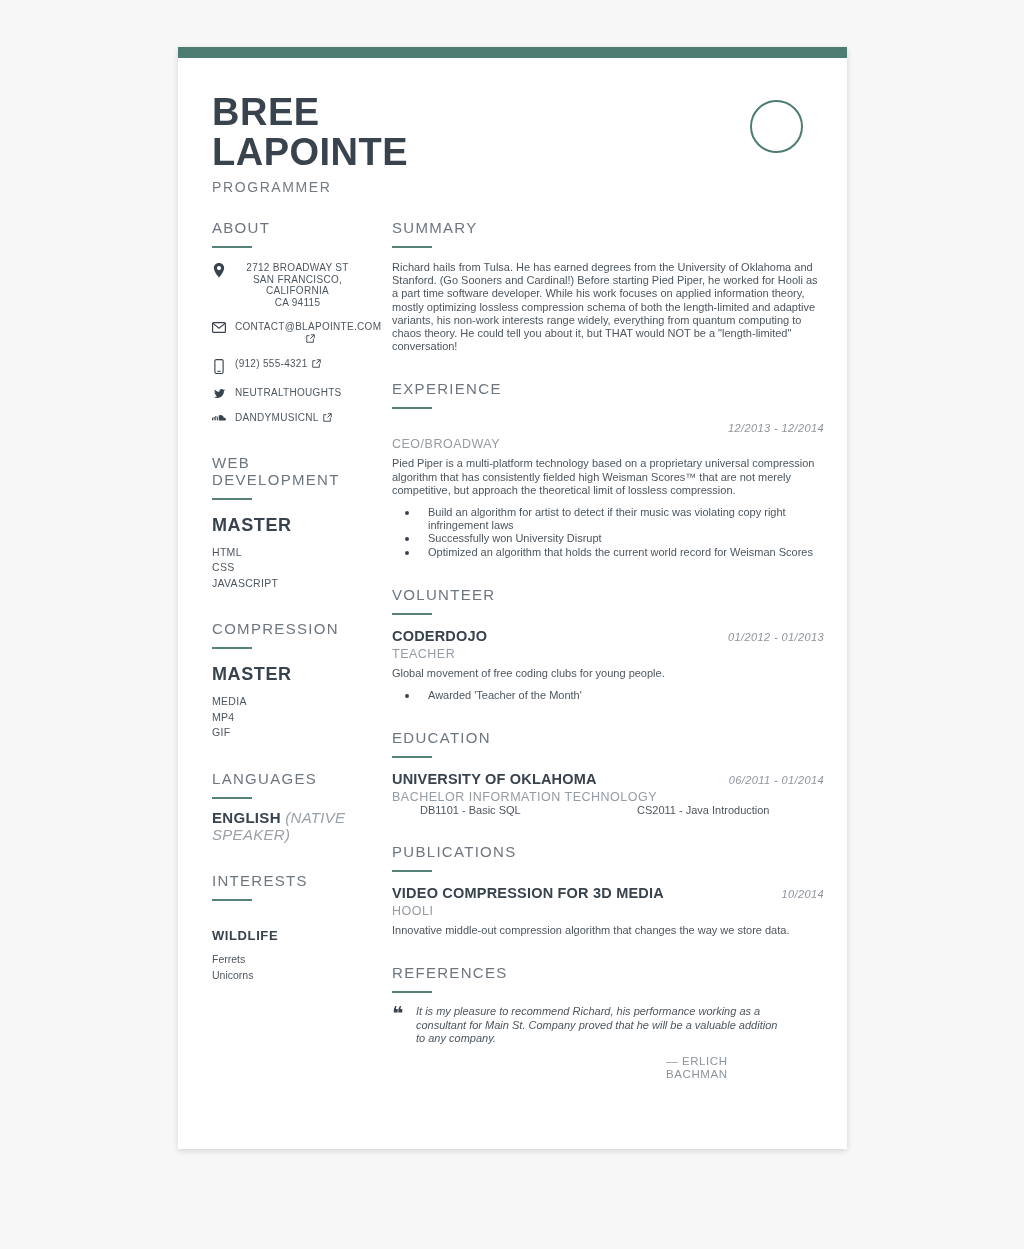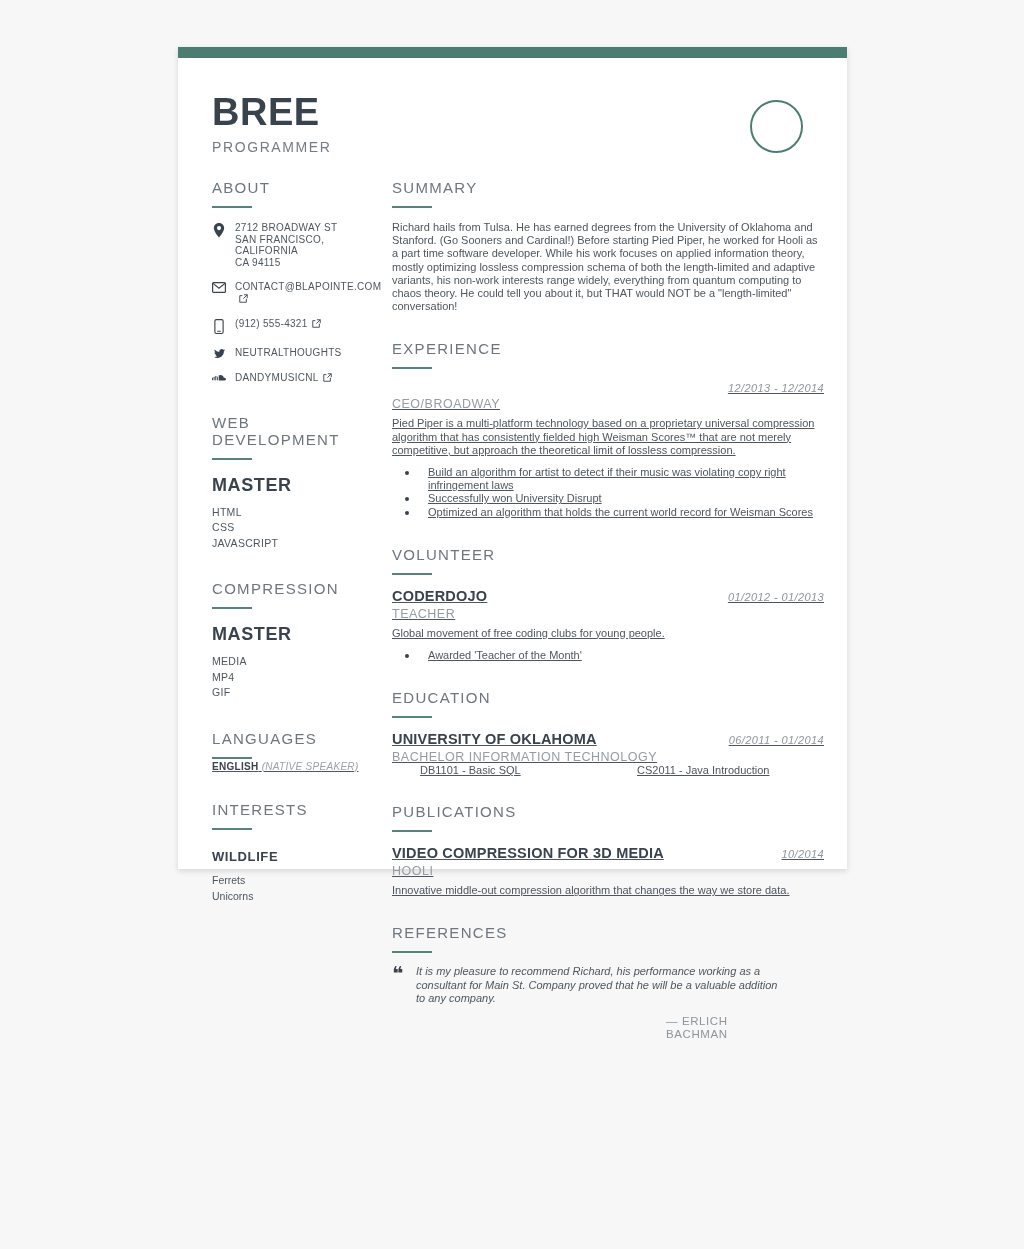--- a/index.html
+++ b/index.html
@@ -6,21 +6,21 @@
   html,body { width:1024px; height:1249px; }
   body {
     background:#f7f7f8;
     font-family:"Liberation Sans", sans-serif;
     position:relative;
     overflow:hidden;
     color:#4d565e;
   }
   .page {
     position:absolute; left:178px; top:47px;
-    width:669px; height:822px;
+    width:669px; height:1102px;
     background:#ffffff;
     box-shadow:0 2px 6px rgba(0,0,0,0.14);
   }
   .topbar { height:11px; background:#4d7c73; }
 
   
   .header { position:relative; padding:34px 34px 0 34px; }
   .name { font-size:38px; line-height:40px; font-weight:bold; color:#39434d; letter-spacing:0.5px; }
   .role-title { margin-top:7px; font-size:14px; letter-spacing:1.6px; color:#747c83; }
   .avatar { position:absolute; left:572px; top:42px; width:53px; height:53px;
@@ -32,36 +32,36 @@
   .main { width:432px; flex:1; }
 
   
   .sec-h { font-size:15px; font-weight:400; letter-spacing:1.3px; color:#6d767e; }
   .sec-underline { width:40px; height:2px; background:#55837a; margin-top:10px; }
   .side-section { margin-bottom:29px; }
   .main-section { margin-bottom:27px; }
 
   
   .contact-list { margin-top:14px; }
-  .contact-row { display:flex; align-items:flex-start; margin-bottom:13px; }
+  .contact-row { display:flex; align-items:flex-start; margin-bottom:13px;text-align:center; }
   .cicon { flex:0 0 14px; width:14px; margin-right:9px; display:flex; justify-content:center; padding-top:1px; }
   .ctext { font-size:10px; line-height:11.5px; letter-spacing:0.3px; color:#4d565e; }
   .ext { margin-left:4px; vertical-align:-1px; }
   .level { margin-top:15px; font-size:18px; font-weight:bold; letter-spacing:0.6px; color:#39434d; }
   .skill-list { margin-top:9px; font-size:10.5px; line-height:15.5px; letter-spacing:0.3px; color:#4d565e; }
-  .lang-row { margin-top:2px; font-size:10px; letter-spacing:0.3px;text-decoration:underline; }
+  .lang-row { margin-top:10px; font-size:15px; letter-spacing:0.3px; }
   .lang-name { font-weight:bold; color:#39434d; }
   .lang-note { font-style:italic; color:#9aa1a8; }
-  .interest-cat { margin-top:19px; font-size:13px; font-weight:bold; letter-spacing:0.6px; color:#39434d; }
+  .interest-cat { margin-top:27px; font-size:13px; font-weight:bold; letter-spacing:0.6px; color:#39434d; }
   .interest-list { margin-top:8px; font-size:10.5px; line-height:16px; color:#4d565e; }
 
   
   .desc { font-size:11px; line-height:13.2px; color:#4d565e; }
   .summary-text { margin-top:13px; }
-  .entry { margin-top:13px;text-decoration:underline; }
+  .entry { margin-top:13px; }
   .entry-head { display:flex; align-items:baseline; }
   .entry-title { font-size:14.5px; font-weight:bold; letter-spacing:0.2px; color:#39434d; }
   .entry-date { margin-left:auto; font-size:11px; font-style:italic; color:#8d959c; letter-spacing:0.4px; white-space:nowrap; }
   .entry-sub { font-size:12.5px; letter-spacing:0.5px; color:#949ca3; margin-top:3px; }
   .entry-desc { margin-top:6px; }
   .bullets { margin-top:9px; }
   .bullet { position:relative; padding-left:36px; font-size:11px; line-height:13.2px; color:#4d565e; }
   .bullet::before { content:""; position:absolute; left:13px; top:5px; width:4px; height:4px;
                     border-radius:50%; background:#39434d; }
   .courses { display:grid; grid-template-columns:217px 1fr; padding-left:28px; margin-top:0;
@@ -76,20 +76,21 @@
 </style>
 </head>
 <body>
 
 <div class="page">
   <div class="topbar"></div>
 
   <div class="header">
     <div class="name">
       <div>BREE</div>
+      <div>LAPOINTE</div>
     </div>
     <div class="role-title">PROGRAMMER</div>
     <div class="avatar"></div>
   </div>
 
   <div class="columns">
 
     <aside class="sidebar">
 
       <section class="side-section">

